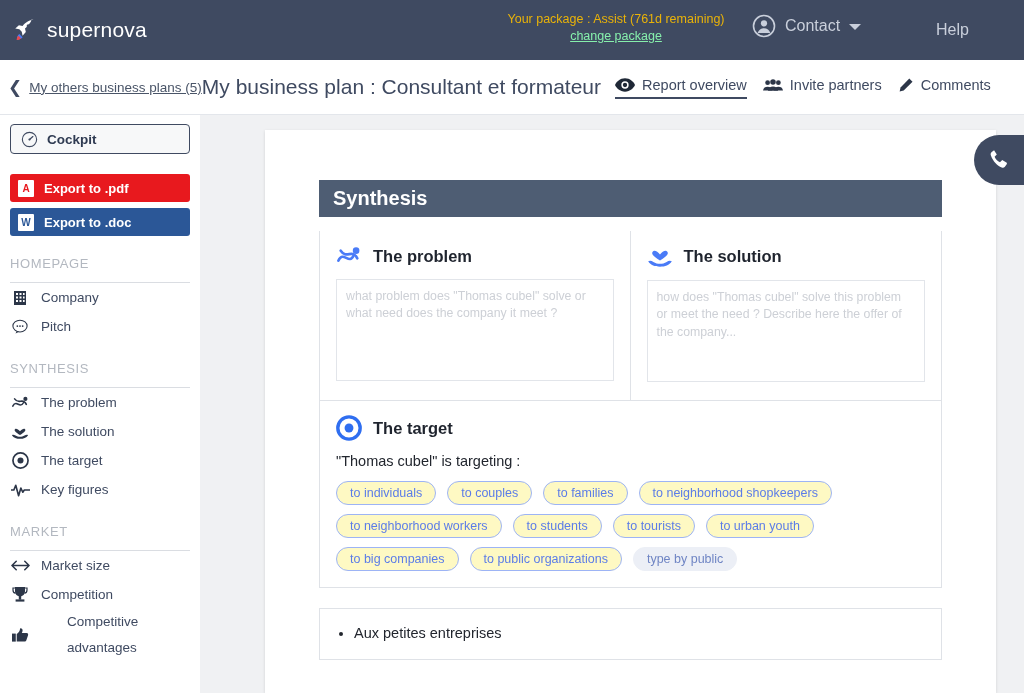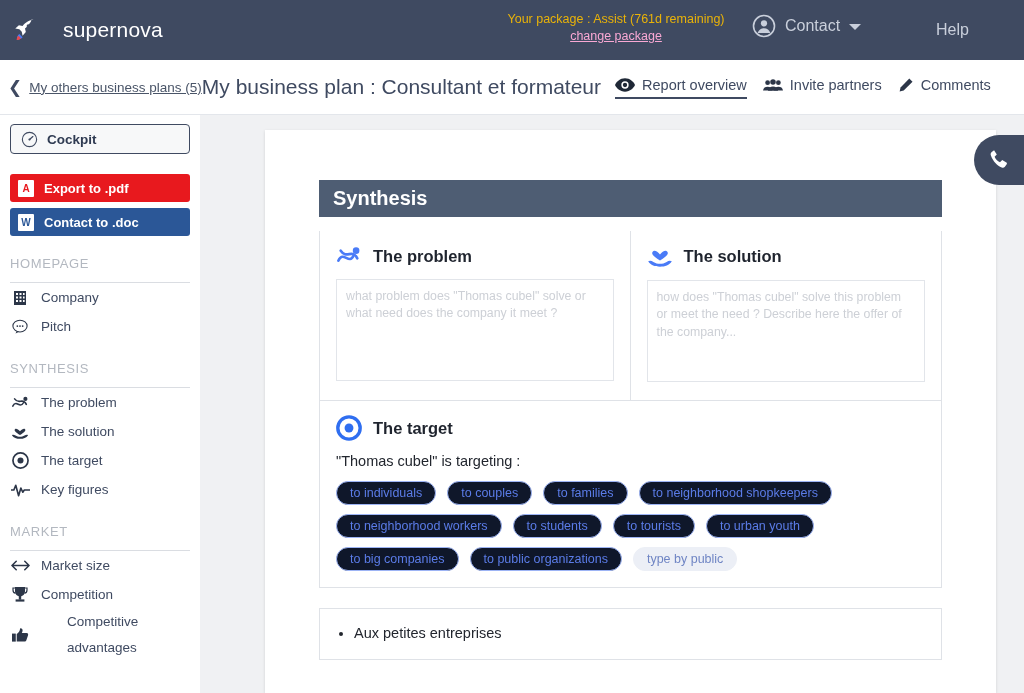--- a/index.html
+++ b/index.html
@@ -12,21 +12,21 @@
 
   
   .topbar {
     height: 60px;
     background: #3f4a61;
     display: flex;
     align-items: center;
     position: relative;
   }
   .brand {
-    display: flex; align-items: center; gap: 25px;
+    display: flex; align-items: center; gap: 9px;
     margin-left: 12px;
     text-align: center;
   }
   .rocket { width: 26px; height: 26px; display: block; }
   .brand-name {
     color: #ffffff;
     font-size: 21px;
     letter-spacing: .2px;
   }
   .pkg {
@@ -34,21 +34,21 @@
     left: 500px; top: 12px;
     text-align: center;
     width: 232px;
   }
   .pkg-line {
     color: #eab308;
     font-size: 12.5px;
     white-space: nowrap;
   }
   .pkg-link {
-    color: #f9a8d4;
+    color: #86efac;
     font-size: 12.5px;
     text-decoration: underline;
     display: inline-block;
     margin-top: 1px;
     cursor: pointer;
   }
   .contact-grp {
     position: absolute;
     left: 752px; top: 0; height: 52px;
     display: flex; align-items: center; gap: 9px;
@@ -236,21 +236,21 @@
     color: #22262e;
     margin: 4px 0 12px 0;
   }
   .tag-row { display: flex; flex-wrap: wrap; gap: 9px 11px; }
   .tag {
     border: 1px solid #9db4f5;
     color: #5b7ce8;
     border-radius: 14px;
     font-size: 12.5px;
     padding: 4px 13px;
-    background: #0f172a;
+    background: #fef9c3;
     cursor: pointer;
     white-space: nowrap;
   }
   .tag.self {
     background: #eceff6;
     border-color: #eceff6;
     color: #6f85c4;
   }
   .bullet-card {
     border: 1px solid #dfe2e7;
@@ -355,21 +355,21 @@
       </svg>
       <span class="cockpit-label">Cockpit</span>
     </div>
 
     <div class="exp-btn exp-pdf">
       <span class="file-badge pdf">A</span>
       <span>Export to .pdf</span>
     </div>
     <div class="exp-btn exp-doc">
       <span class="file-badge doc">W</span>
-      <span>Contact to .doc</span>
+      <span>Export to .doc</span>
     </div>
 
     <div class="sec-head">HOMEPAGE</div>
     <div class="nav-item">
       <span class="ic">
         <svg width="14" height="16" viewBox="0 0 14 16">
           <rect x="1" y="1" width="12" height="14" fill="#2c3648"></rect>
           <g fill="#ffffff">
             <rect x="3" y="3" width="2" height="2"></rect>
               <rect x="6.5" y="3" width="2" height="2"></rect>

